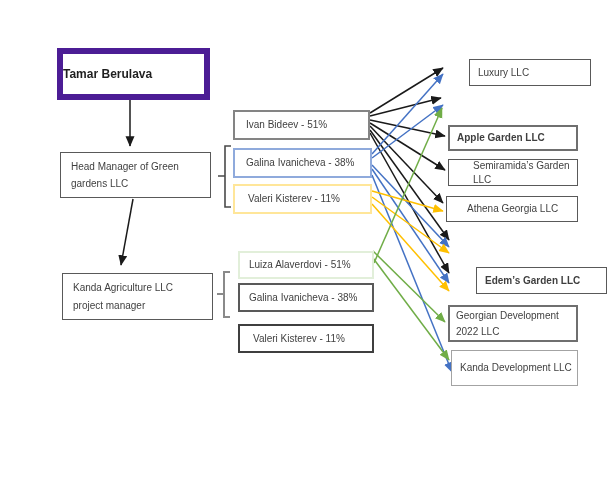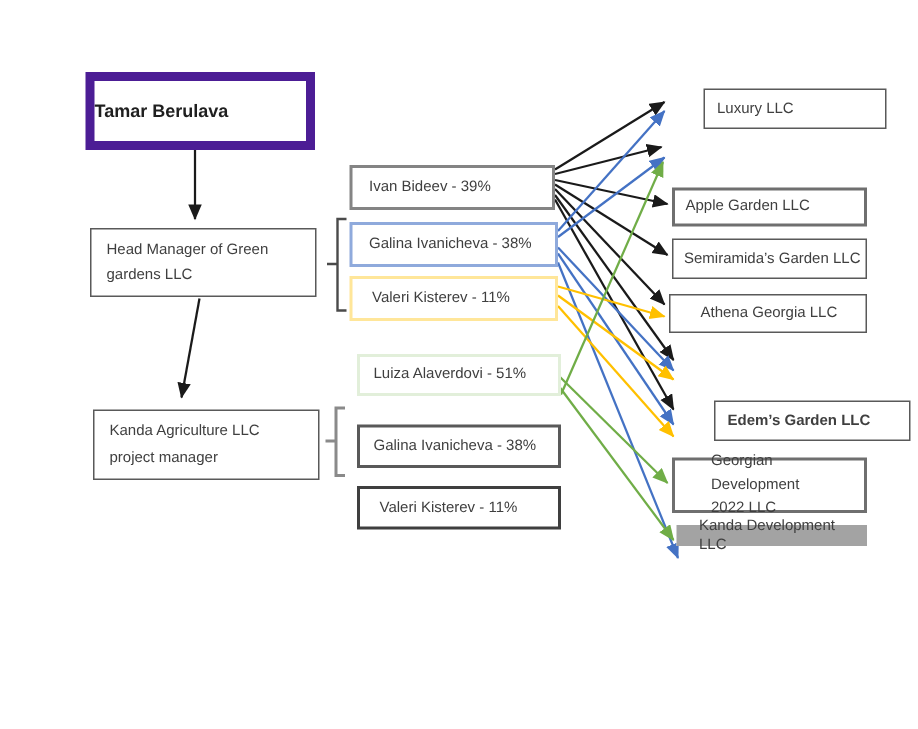--- a/index.html
+++ b/index.html
@@ -14,34 +14,34 @@
            justify-content:flex-start;font-weight:bold;font-size:12px;color:#1f1f1f;}
   #n-head_manager{left:60px;top:152px;width:151px;height:46px;border:1px solid #595959;
            padding:4px 10px;line-height:1.75;}
   #n-kanda_manager{left:62px;top:273px;width:151px;height:47px;border:1px solid #595959;
            padding:8px 10px;line-height:1.75;justify-content:flex-end;}
   
   #n-ivan{left:233px;top:110px;width:137px;height:30px;border:2px solid #848484;padding-left:11px;}
   #n-galina1{left:233px;top:148px;width:139px;height:30px;border:2px solid #8faadc;padding-left:11px;}
   #n-valeri1{left:233px;top:184px;width:139px;height:30px;border:2px solid #ffe699;padding-left:13px;}
   
-  #n-luiza{left:238px;top:236px;width:136px;height:28px;border:2px solid #e2efda;padding-left:9px;}
+  #n-luiza{left:238px;top:251px;width:136px;height:28px;border:2px solid #e2efda;padding-left:9px;}
   #n-galina2{left:238px;top:283px;width:136px;height:29px;border:2px solid #595959;padding-left:9px;}
   #n-valeri2{left:238px;top:324px;width:136px;height:29px;border:2px solid #3f3f3f;padding-left:13px;}
   
   #n-luxury{left:446px;top:59px;width:122px;height:27px;border:1px solid #595959;padding-left:8px;margin-left:23px;}
   #n-prime{left:446px;top:92px;width:134px;height:27px;border:1px solid #595959;padding-left:8px;}
-  #n-apple{left:448px;top:125px;width:130px;height:26px;border:2px solid #6f6f6f;padding-left:7px;}
-  #n-semiramida{left:448px;top:159px;width:130px;height:27px;border:1px solid #595959;padding-left:7px;}
+  #n-apple{left:448px;top:125px;width:130px;height:26px;border:2px solid #6f6f6f;padding-left:7px;font-weight:bold;}
+  #n-semiramida{left:448px;top:159px;width:130px;height:27px;border:1px solid #595959;padding-left:24px;}
   #n-athena{left:446px;top:196px;width:132px;height:26px;border:1px solid #595959;padding-left:20px;}
   #n-european{left:452px;top:231px;width:131px;height:26px;border:1px solid #595959;padding-left:8px;}
   #n-edems{left:476px;top:267px;width:131px;height:27px;border:1px solid #595959;padding-left:8px;font-weight:bold;}
   #n-georgian{left:448px;top:305px;width:130px;height:37px;border:2px solid #6f6f6f;
-              padding:3px 24px;line-height:1.55;}
-  #n-kanda_dev{left:451px;top:350px;width:127px;height:14px;border:7px solid #a3a3a3;padding-left:8px;}
+              padding:3px 6px;line-height:1.55;}
+  #n-kanda_dev{left:451px;top:350px;width:127px;height:36px;border:1px solid #a3a3a3;padding-left:8px;}
 </style>
 </head>
 <body>
 
 <div id="canvas">
 
   <svg id="edge-layer" viewBox="0 0 612 486" xmlns="http://www.w3.org/2000/svg">
     <defs id="marker-defs">
         <marker id="arrow-black" markerWidth="8" markerHeight="7" refX="6.5" refY="3" orient="auto">
           <path d="M0,0 L7,3 L0,6 Z" fill="#1a1a1a"></path>
@@ -87,21 +87,21 @@
     <span class="lbl">Tamar Berulava</span>
   </div>
   <div class="node" id="n-head_manager">
     <span class="lbl">Head Manager of Green gardens LLC</span>
   </div>
   <div class="node" id="n-kanda_manager">
     <span class="lbl">Kanda Agriculture LLC project manager</span>
   </div>
 
   <div class="node" id="n-ivan">
-    <span class="lbl">Ivan Bideev - 39%</span>
+    <span class="lbl">Ivan Bideev - 51%</span>
   </div>
   <div class="node" id="n-galina1">
     <span class="lbl">Galina Ivanicheva - 38%</span>
   </div>
   <div class="node" id="n-valeri1">
     <span class="lbl">Valeri Kisterev - 11%</span>
   </div>
 
   <div class="node" id="n-luiza">
     <span class="lbl">Luiza Alaverdovi - 51%</span>

